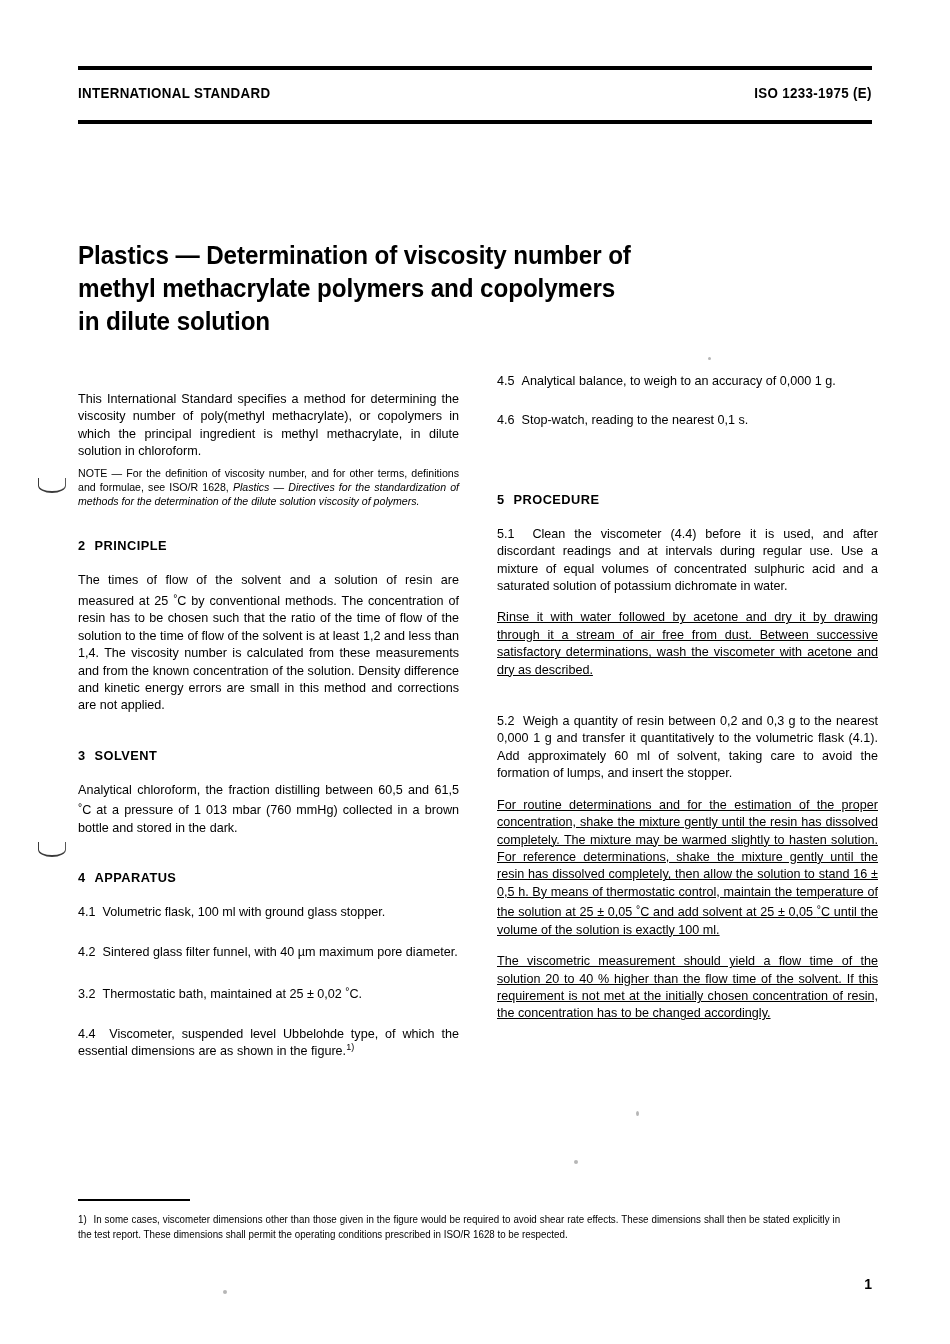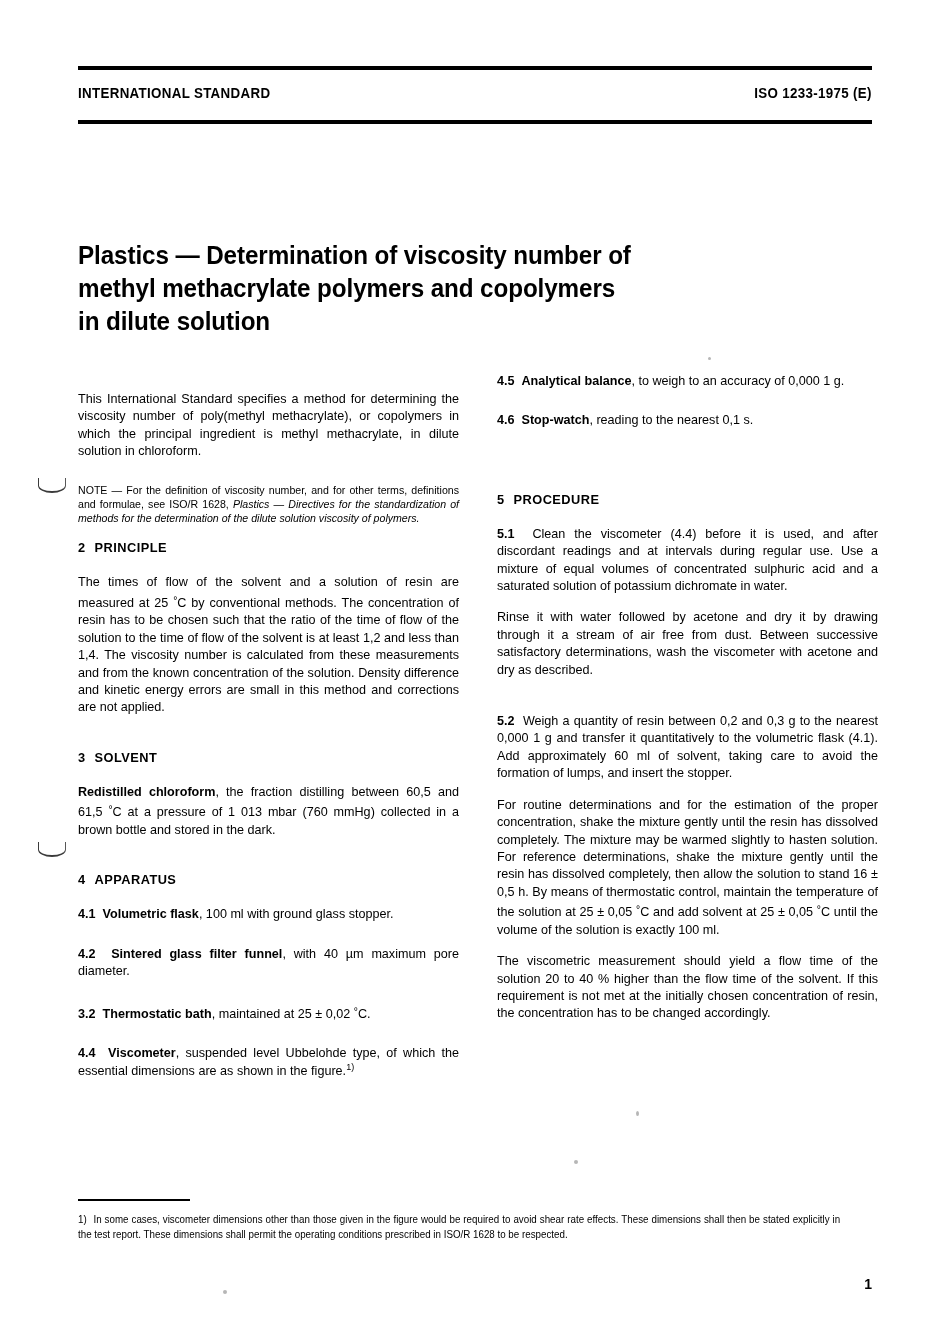--- a/index.html
+++ b/index.html
@@ -94,26 +94,26 @@
     line-height: 16px;
   }
   h2.sec .num { margin-right: 9px; }
 
   p {
     margin: 0;
     padding: 0;
     text-align: justify;
   }
   p.lead  { margin-top: 18px; }
-  p.tight { margin-top: 14px; }
-  p.gap   { margin-top: 22px; }
+  p.tight { margin-top: 14px; text-decoration: underline; }
+  p.gap   { margin-top: 5px; }
   p.gap-lg{ margin-top: 22px; }
   p.gap-xl{ margin-top: 34px; }
 
-  .b { font-weight: bold; }
+  .b { font-weight: normal; }
   .note {
     font-size: 10.6px;
     line-height: 14.2px;
     text-align: justify;
   }
   .note .it { font-style: italic; }
   sup.fn {
     font-size: 9px;
     vertical-align: super;
     line-height: 0;
@@ -193,29 +193,29 @@
     <span>methyl methacrylate polymers and copolymers</span><br>
     <span>in dilute solution</span>
   </h1>
 
   <div class="col col-left">
 
     <p class="lead">This International Standard specifies a method for determining the viscosity number of poly(methyl methacrylate), or copolymers in which the principal ingredient is methyl methacrylate, in dilute solution in chloroform.</p>
 
     <p class="note gap"><span>NOTE — For the definition of viscosity number, and for other terms, definitions and formulae, see ISO/R 1628, </span><span class="it">Plastics — Directives for the standardization of methods for the determination of the dilute solution viscosity of polymers.</span></p>
 
-    <h2 class="sec" style="margin-top:15px">
+    <h2 class="sec" style="margin-top:30px">
       <span class="num">2</span><span>PRINCIPLE</span>
     </h2>
     <p class="lead"><span>The times of flow of the solvent and a solution of resin are measured at 25 </span><span class="deg">°</span><span>C by conventional methods. The concentration of resin has to be chosen such that the ratio of the time of flow of the solution to the time of flow of the solvent is at least 1,2 and less than 1,4. The viscosity number is calculated from these measurements and from the known concentration of the solution. Density difference and kinetic energy errors are small in this method and corrections are not applied.</span></p>
 
     <h2 class="sec" style="margin-top:33px">
       <span class="num">3</span><span>SOLVENT</span>
     </h2>
-    <p class="lead"><span class="b">Redistilled chloroform</span><span>, the fraction distilling between 60,5 and 61,5 </span><span class="deg">°</span><span>C at a pressure of 1 013 mbar (760 mmHg) collected in a brown bottle and stored in the dark.</span></p>
+    <p class="lead"><span class="b">Analytical chloroform</span><span>, the fraction distilling between 60,5 and 61,5 </span><span class="deg">°</span><span>C at a pressure of 1 013 mbar (760 mmHg) collected in a brown bottle and stored in the dark.</span></p>
 
     <h2 class="sec" style="margin-top:33px">
       <span class="num">4</span><span>APPARATUS</span>
     </h2>
 
     <p class="lead"><span class="b">4.1</span>&nbsp;&nbsp;<span class="b">Volumetric flask</span><span>, 100 ml with ground glass stopper.</span></p>
 
     <p class="gap-lg"><span class="b">4.2</span>&nbsp;&nbsp;<span class="b">Sintered glass filter funnel</span><span>, with 40 µm maximum pore diameter.</span></p>
 
     <p class="gap-lg"><span class="b">3.2</span>&nbsp;&nbsp;<span class="b">Thermostatic bath</span><span>, maintained at 25 ± 0,02 </span><span class="deg">°</span><span>C.</span></p>

